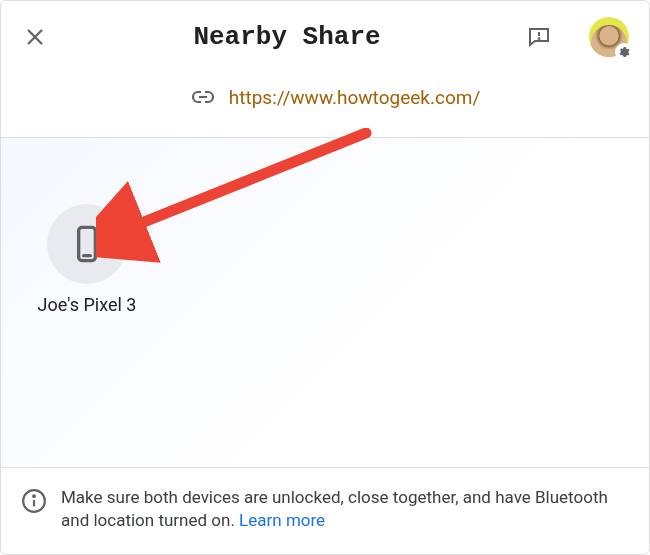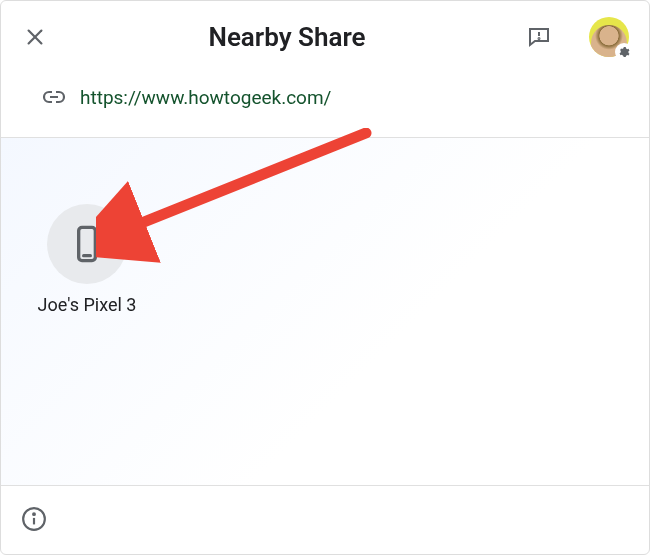--- a/index.html
+++ b/index.html
@@ -22,20 +22,21 @@
       overflow: hidden;
       display: flex;
       flex-direction: column;
       background: #fff;
     }
     .header {
       display: flex;
       align-items: center;
       padding: 16px 20px 8px 20px;
       gap: 24px;
+      font-family: Liberation Mono, monospace;
     }
     .close-btn {
       width: 28px;
       height: 28px;
       display: flex;
       align-items: center;
       justify-content: center;
       cursor: pointer;
       color: #5f6368;
     }
@@ -88,24 +89,24 @@
       background: #fff;
       border-radius: 50%;
       display: flex;
       align-items: center;
       justify-content: center;
       color: #5f6368;
     }
     .url-row {
       display: flex;
       align-items: center;
-      justify-content: flex-start;
+      justify-content: center;
       gap: 14px;
       padding: 20px 20px 28px 20px;
-      color: #14532d;
+      color: #a16207;
       font-size: 19px;
       margin-left: 21px;
     }
     .devices-area {
       flex: 1;
       border-top: 1px solid #e0e0e0;
       border-bottom: 1px solid #e0e0e0;
       background: linear-gradient(135deg, #f4f8ff 0%, #ffffff 60%);
       padding: 66px 26px;
       position: relative;
@@ -222,15 +223,19 @@
       <line x1="270" y1="5" x2="28" y2="102" stroke="#ed4335" stroke-width="11" marker-end="url(#ah)" stroke-linecap="round"></line>
     </svg>
   </div>
 
   <div class="footer">
     <svg class="info-icon" width="26" height="26" viewBox="0 0 24 24" fill="none" stroke="currentColor" stroke-width="2">
       <circle cx="12" cy="12" r="10"></circle>
       <line x1="12" y1="11" x2="12" y2="17"></line>
       <circle cx="12" cy="7.5" r="0.8" fill="currentColor"></circle>
     </svg>
+    <div class="footer-text">
+      <span>Make sure both devices are unlocked, close together, and have Bluetooth and location turned on.</span>
+      <span class="learn-more">Learn more</span>
+    </div>
   </div>
 
 </div>
 
 </body></html>

